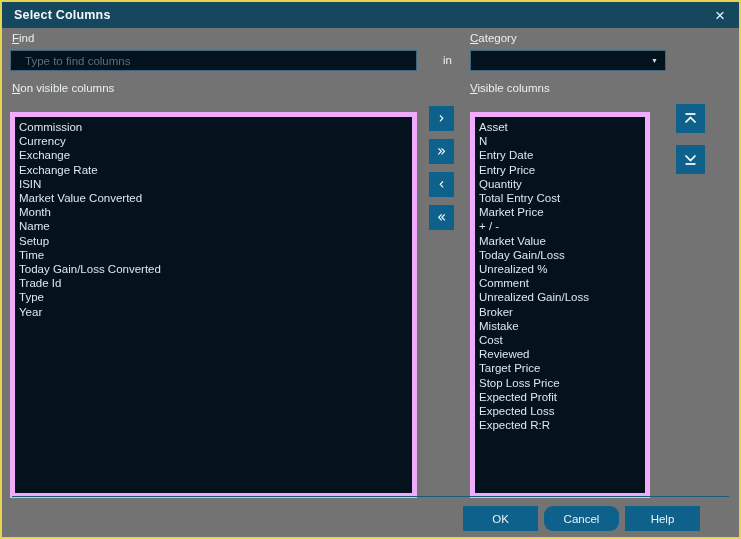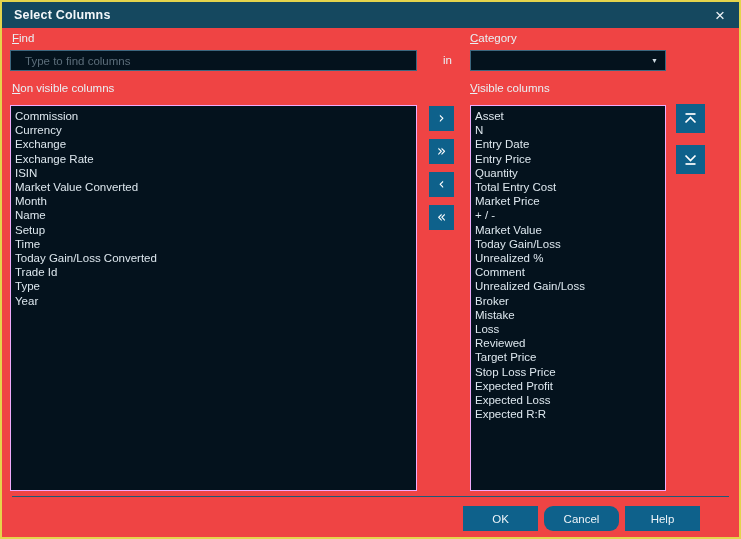--- a/index.html
+++ b/index.html
@@ -2,21 +2,21 @@
 <html><head>
 <meta charset="utf-8">
 <style>
   html,body{margin:0;padding:0;background:#02090f;}
   *{box-sizing:border-box;}
   body{font-family:"Liberation Sans","DejaVu Sans",sans-serif;}
 
   .dialog{
     position:relative;
     width:741px;height:539px;
-    background:#ef4444;
+    background:#737373;
     border:2px solid #e5d44c;
     text-decoration:underline;
   }
 
   .titlebar{
     position:absolute;left:0;top:0;width:737px;height:26px;
     background:#15485f;
     display:flex;align-items:center;
   }
   .titlebar .title{
@@ -46,26 +46,26 @@
   .combo{
     position:absolute;left:468px;top:48px;width:196px;height:21px;
     background:#04121d;border:1px solid #3d677f;
     display:flex;align-items:center;justify-content:flex-end;
   }
   .combo .arrow{
     color:#cfdae2;font-size:7px;padding-right:7px;line-height:1;
   }
 
   .listbox{
-    position:absolute;top:103px;height:386px;
-    background:#04121d;border:1px solid #f0abfc;
+    position:absolute;top:110px;height:386px;
+    background:#04121d;border:5px solid #f0abfc;
     overflow:hidden;padding-top:3px;
   }
   .listbox.left{left:8px;width:407px;}
-  .listbox.right{left:468px;width:196px;}
+  .listbox.right{left:468px;width:180px;}
   .list-item{
     color:#dde7ee;font-size:11.5px;line-height:14.2px;
     padding-left:4px;white-space:nowrap;
   }
 
   .sq-btn{
     position:absolute;
     background:#0e618b;border:none;
     display:flex;align-items:center;justify-content:center;
     color:#ffffff;cursor:default;padding:0;
@@ -154,21 +154,21 @@
       <div class="list-item">Total Entry Cost</div>
       <div class="list-item">Market Price</div>
       <div class="list-item">+ / -</div>
       <div class="list-item">Market Value</div>
       <div class="list-item">Today Gain/Loss</div>
       <div class="list-item">Unrealized %</div>
       <div class="list-item">Comment</div>
       <div class="list-item">Unrealized Gain/Loss</div>
       <div class="list-item">Broker</div>
       <div class="list-item">Mistake</div>
-      <div class="list-item">Loss</div>
+      <div class="list-item">Cost</div>
       <div class="list-item">Reviewed</div>
       <div class="list-item">Target Price</div>
       <div class="list-item">Stop Loss Price</div>
       <div class="list-item">Expected Profit</div>
       <div class="list-item">Expected Loss</div>
       <div class="list-item">Expected R:R</div>
     </div>
 
   <button class="sq-btn transfer" id="btn-move-right">
     <span class="glyph">›</span>

